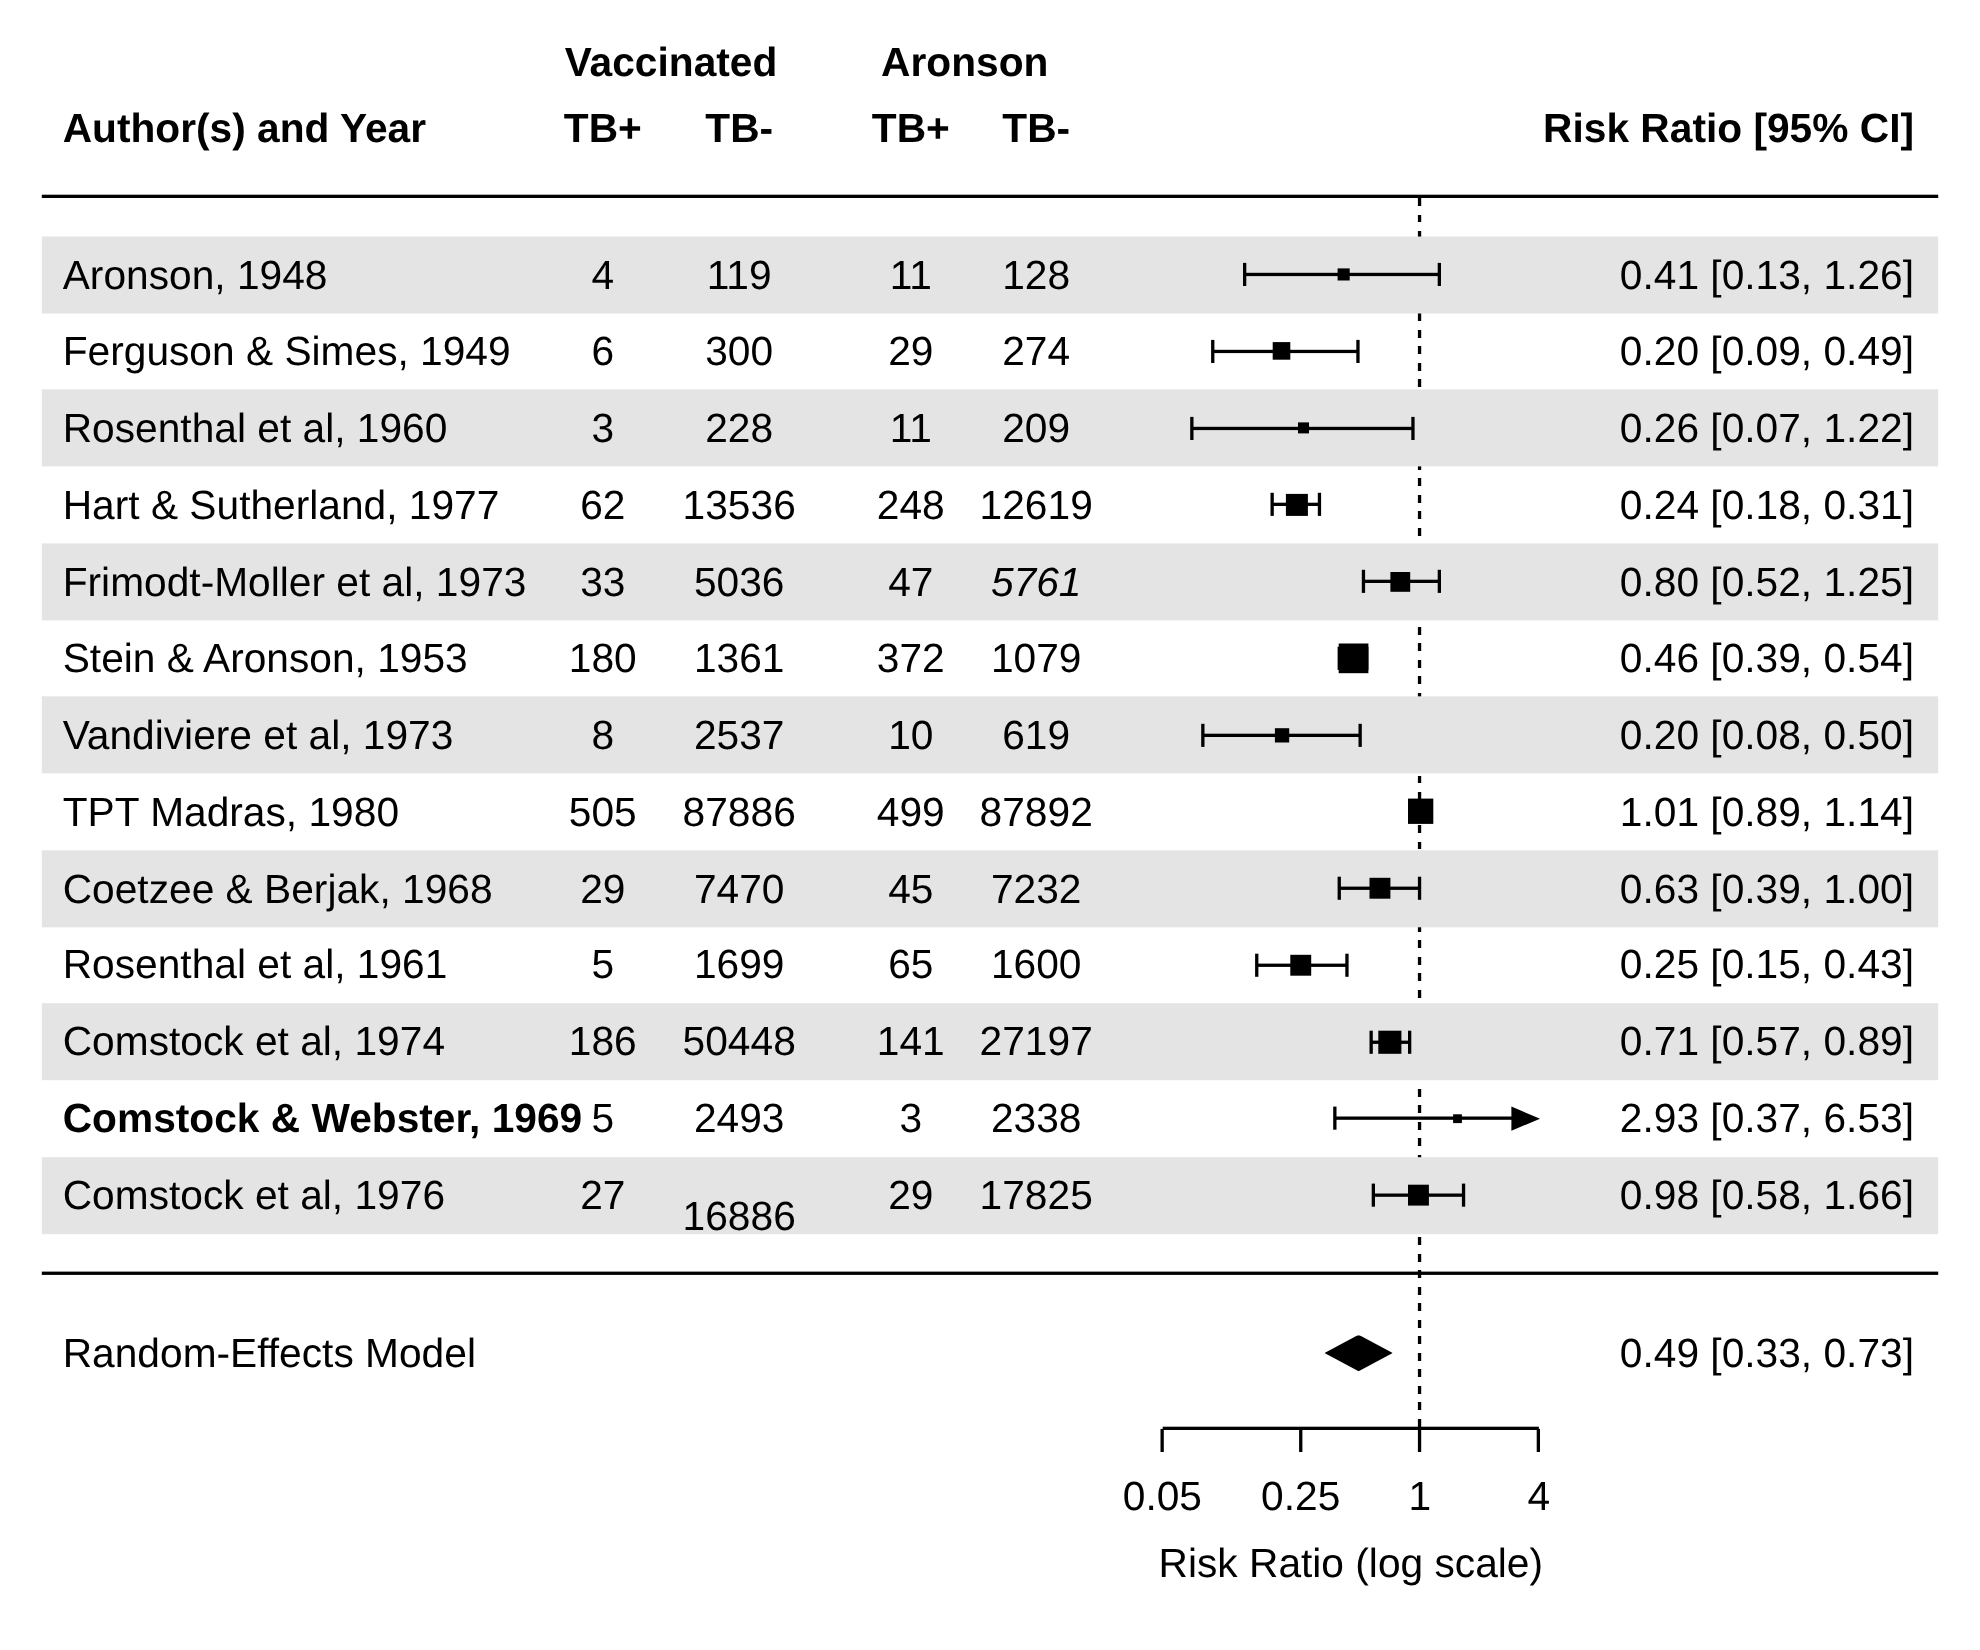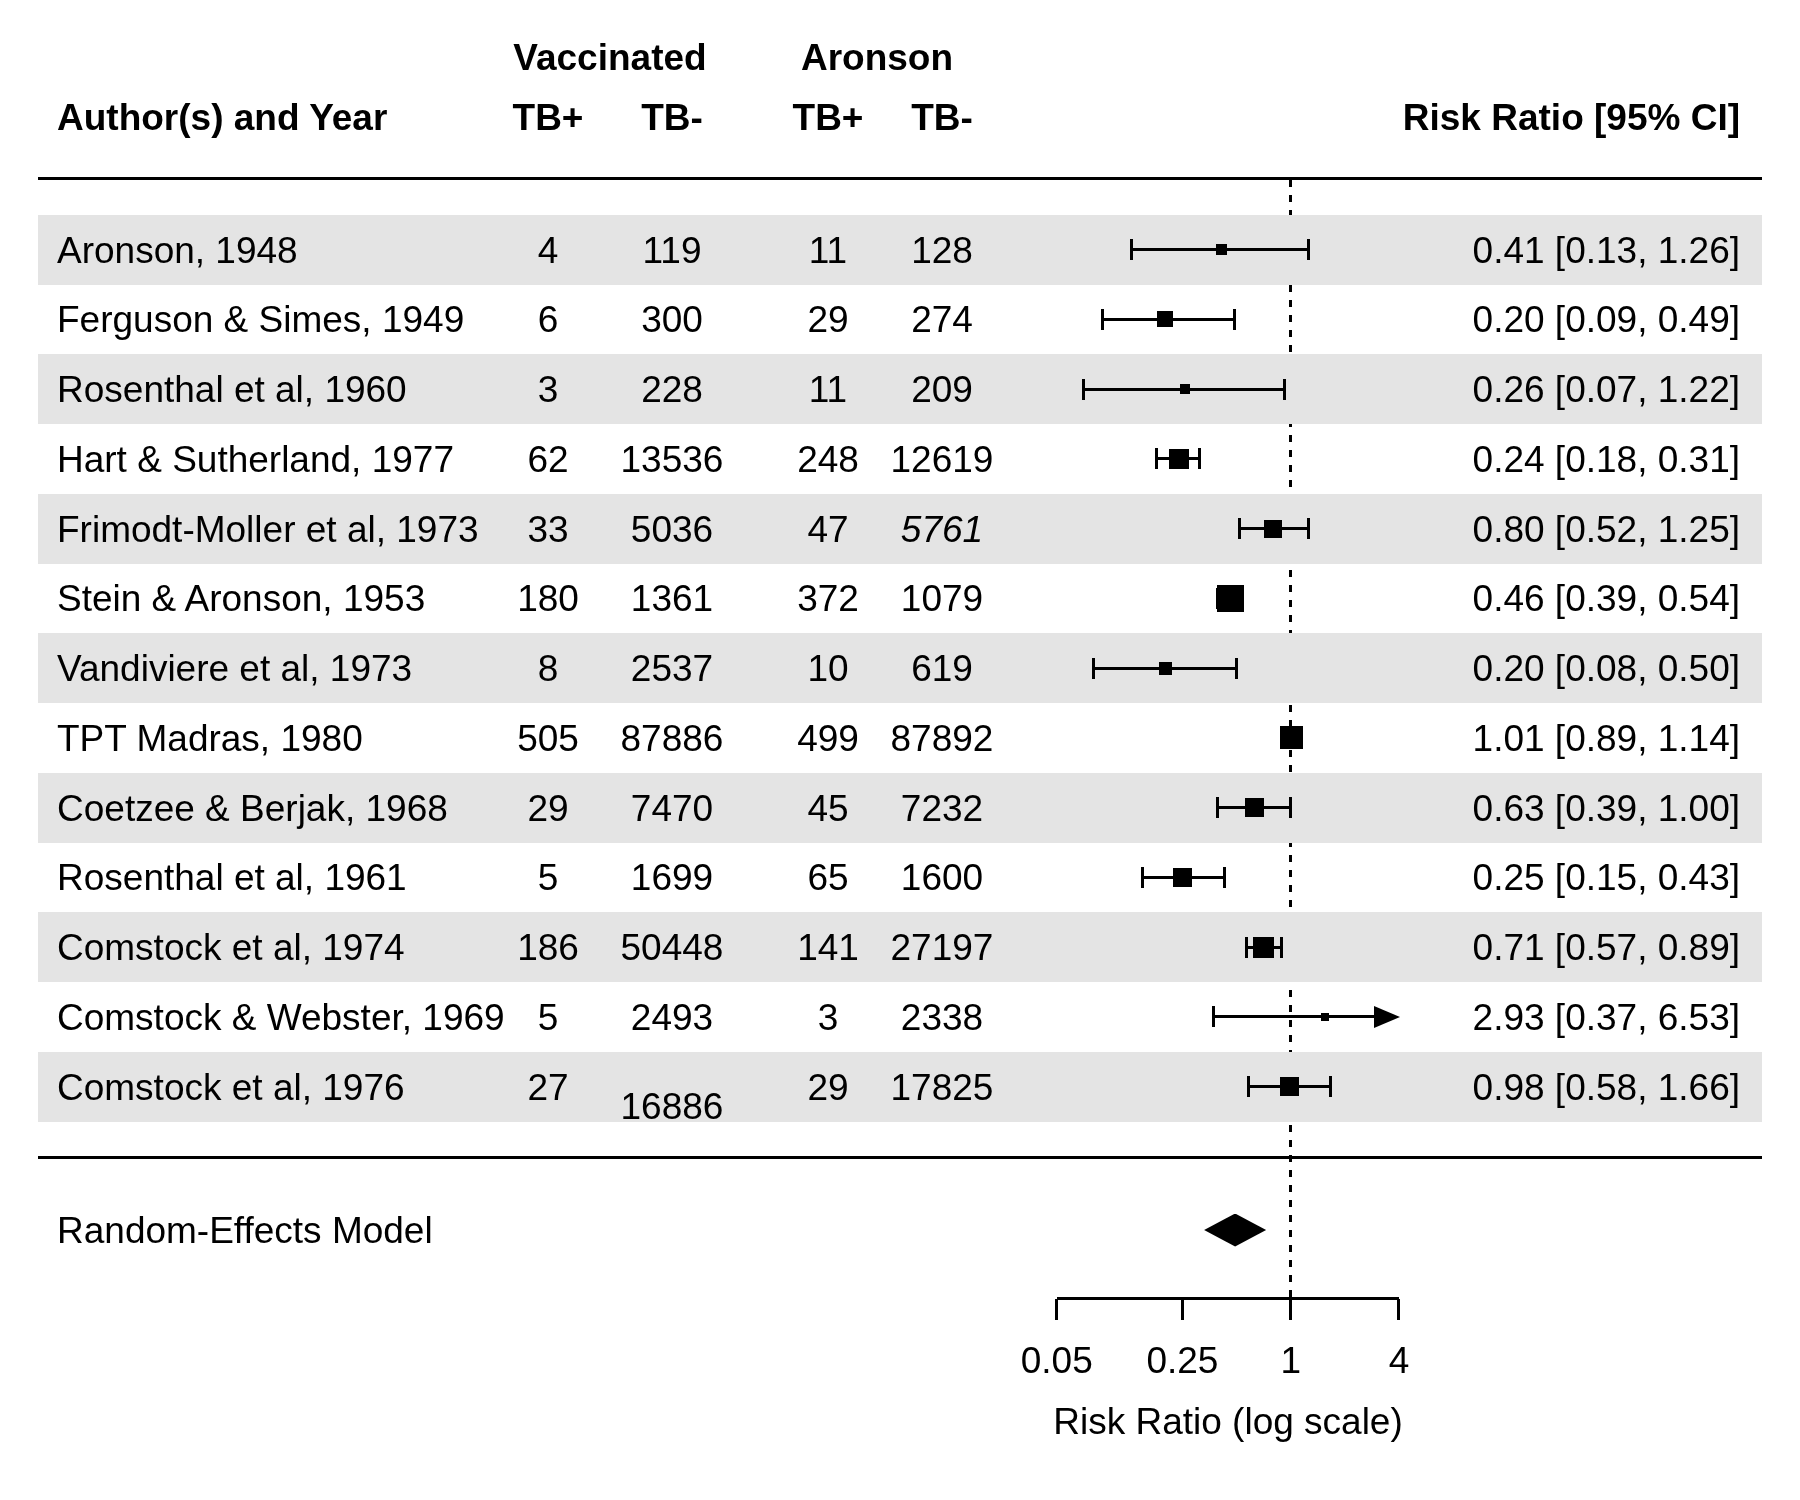--- a/index.html
+++ b/index.html
@@ -183,21 +183,21 @@
       <div class="abs txt row-author center-y" style="left: 57px; top: 947px;">Comstock et al, 1974</div>
       <div class="abs txt num-cell center-xy" style="left: 548px; top: 947px;">186</div>
       <div class="abs txt num-cell center-xy" style="left: 672px; top: 947px;">50448</div>
       <div class="abs txt num-cell center-xy" style="left: 828px; top: 947px;">141</div>
       <div class="abs txt num-cell center-xy" style="left: 942px; top: 947px;">27197</div>
       <div class="abs ci-line" style="left: 1246.8px; top: 945.5px; width: 34.8002px;"></div>
       <div class="abs ci-cap" style="left: 1245.3px; top: 936.5px;"></div>
       <div class="abs ci-cap" style="left: 1280.1px; top: 936.5px;"></div>
       <div class="abs sq" style="left: 1253.45px; top: 936.5px; width: 21px; height: 21px;"></div>
       <div class="abs txt annot center-y" style="left: 1320px; top: 947px;">0.71 [0.57, 0.89]</div>
-      <div class="abs txt row-author center-y" style="left: 57px; top: 1016.75px;">Comstock &amp; Webster, 1969</div>
+      <div class="abs txt row-author center-y" style="left: 57px; top: 1016.75px; font-weight: bold;">Comstock &amp; Webster, 1969</div>
       <div class="abs txt num-cell center-xy" style="left: 548px; top: 1016.75px;">5</div>
       <div class="abs txt num-cell center-xy" style="left: 672px; top: 1016.75px;">2493</div>
       <div class="abs txt num-cell center-xy" style="left: 828px; top: 1016.75px;">3</div>
       <div class="abs txt num-cell center-xy" style="left: 942px; top: 1016.75px;">2338</div>
       <div class="abs ci-line" style="left: 1213.05px; top: 1015.25px; width: 178.951px;"></div>
       <div class="abs ci-cap" style="left: 1211.55px; top: 1006.25px;"></div>
       <div class="abs arrow-head" style="left: 1374px; top: 1005.75px;"></div>
       <div class="abs sq" style="left: 1321.43px; top: 1012.75px; width: 8px; height: 8px;"></div>
       <div class="abs txt annot center-y" style="left: 1320px; top: 1016.75px;">2.93 [0.37, 6.53]</div>
       <div class="abs band" style="left: 38px; top: 1051.5px; background: rgb(228, 228, 228);"></div>
@@ -208,20 +208,21 @@
       <div class="abs txt num-cell center-xy" style="left: 942px; top: 1086.5px;">17825</div>
       <div class="abs ci-line" style="left: 1248.16px; top: 1085px; width: 82.1256px;"></div>
       <div class="abs ci-cap" style="left: 1246.66px; top: 1076px;"></div>
       <div class="abs ci-cap" style="left: 1328.78px; top: 1076px;"></div>
       <div class="abs sq" style="left: 1279.62px; top: 1077px; width: 19px; height: 19px;"></div>
       <div class="abs txt annot center-y" style="left: 1320px; top: 1086.5px;">0.98 [0.58, 1.66]</div>
     </div>
 
   <div class="abs txt center-y" id="summary-label" style="left:57px;top:1230px;">Random-Effects Model</div>
   <div class="abs" id="summary-diamond" style="left: 1204.11px; top: 1213.5px; width: 62.0076px;"></div>
+  <div class="abs txt annot center-y" id="summary-annot" style="left:1320px;top:1230px;">0.49 [0.33, 0.73]</div>
 
   <div class="abs" id="axis-line" style="left: 1056.73px; width: 342.236px;"></div>
   <div class="abs" id="axis-ticks">
       <div class="abs axis-tick" style="left: 1055.23px;"></div>
       <div class="abs txt tick-label center-xy" style="left: 1056.73px;">0.05</div>
       <div class="abs axis-tick" style="left: 1180.93px;"></div>
       <div class="abs txt tick-label center-xy" style="left: 1182.43px;">0.25</div>
       <div class="abs axis-tick" style="left: 1289.2px;"></div>
       <div class="abs txt tick-label center-xy" style="left: 1290.7px;">1</div>
       <div class="abs axis-tick" style="left: 1397.47px;"></div>

